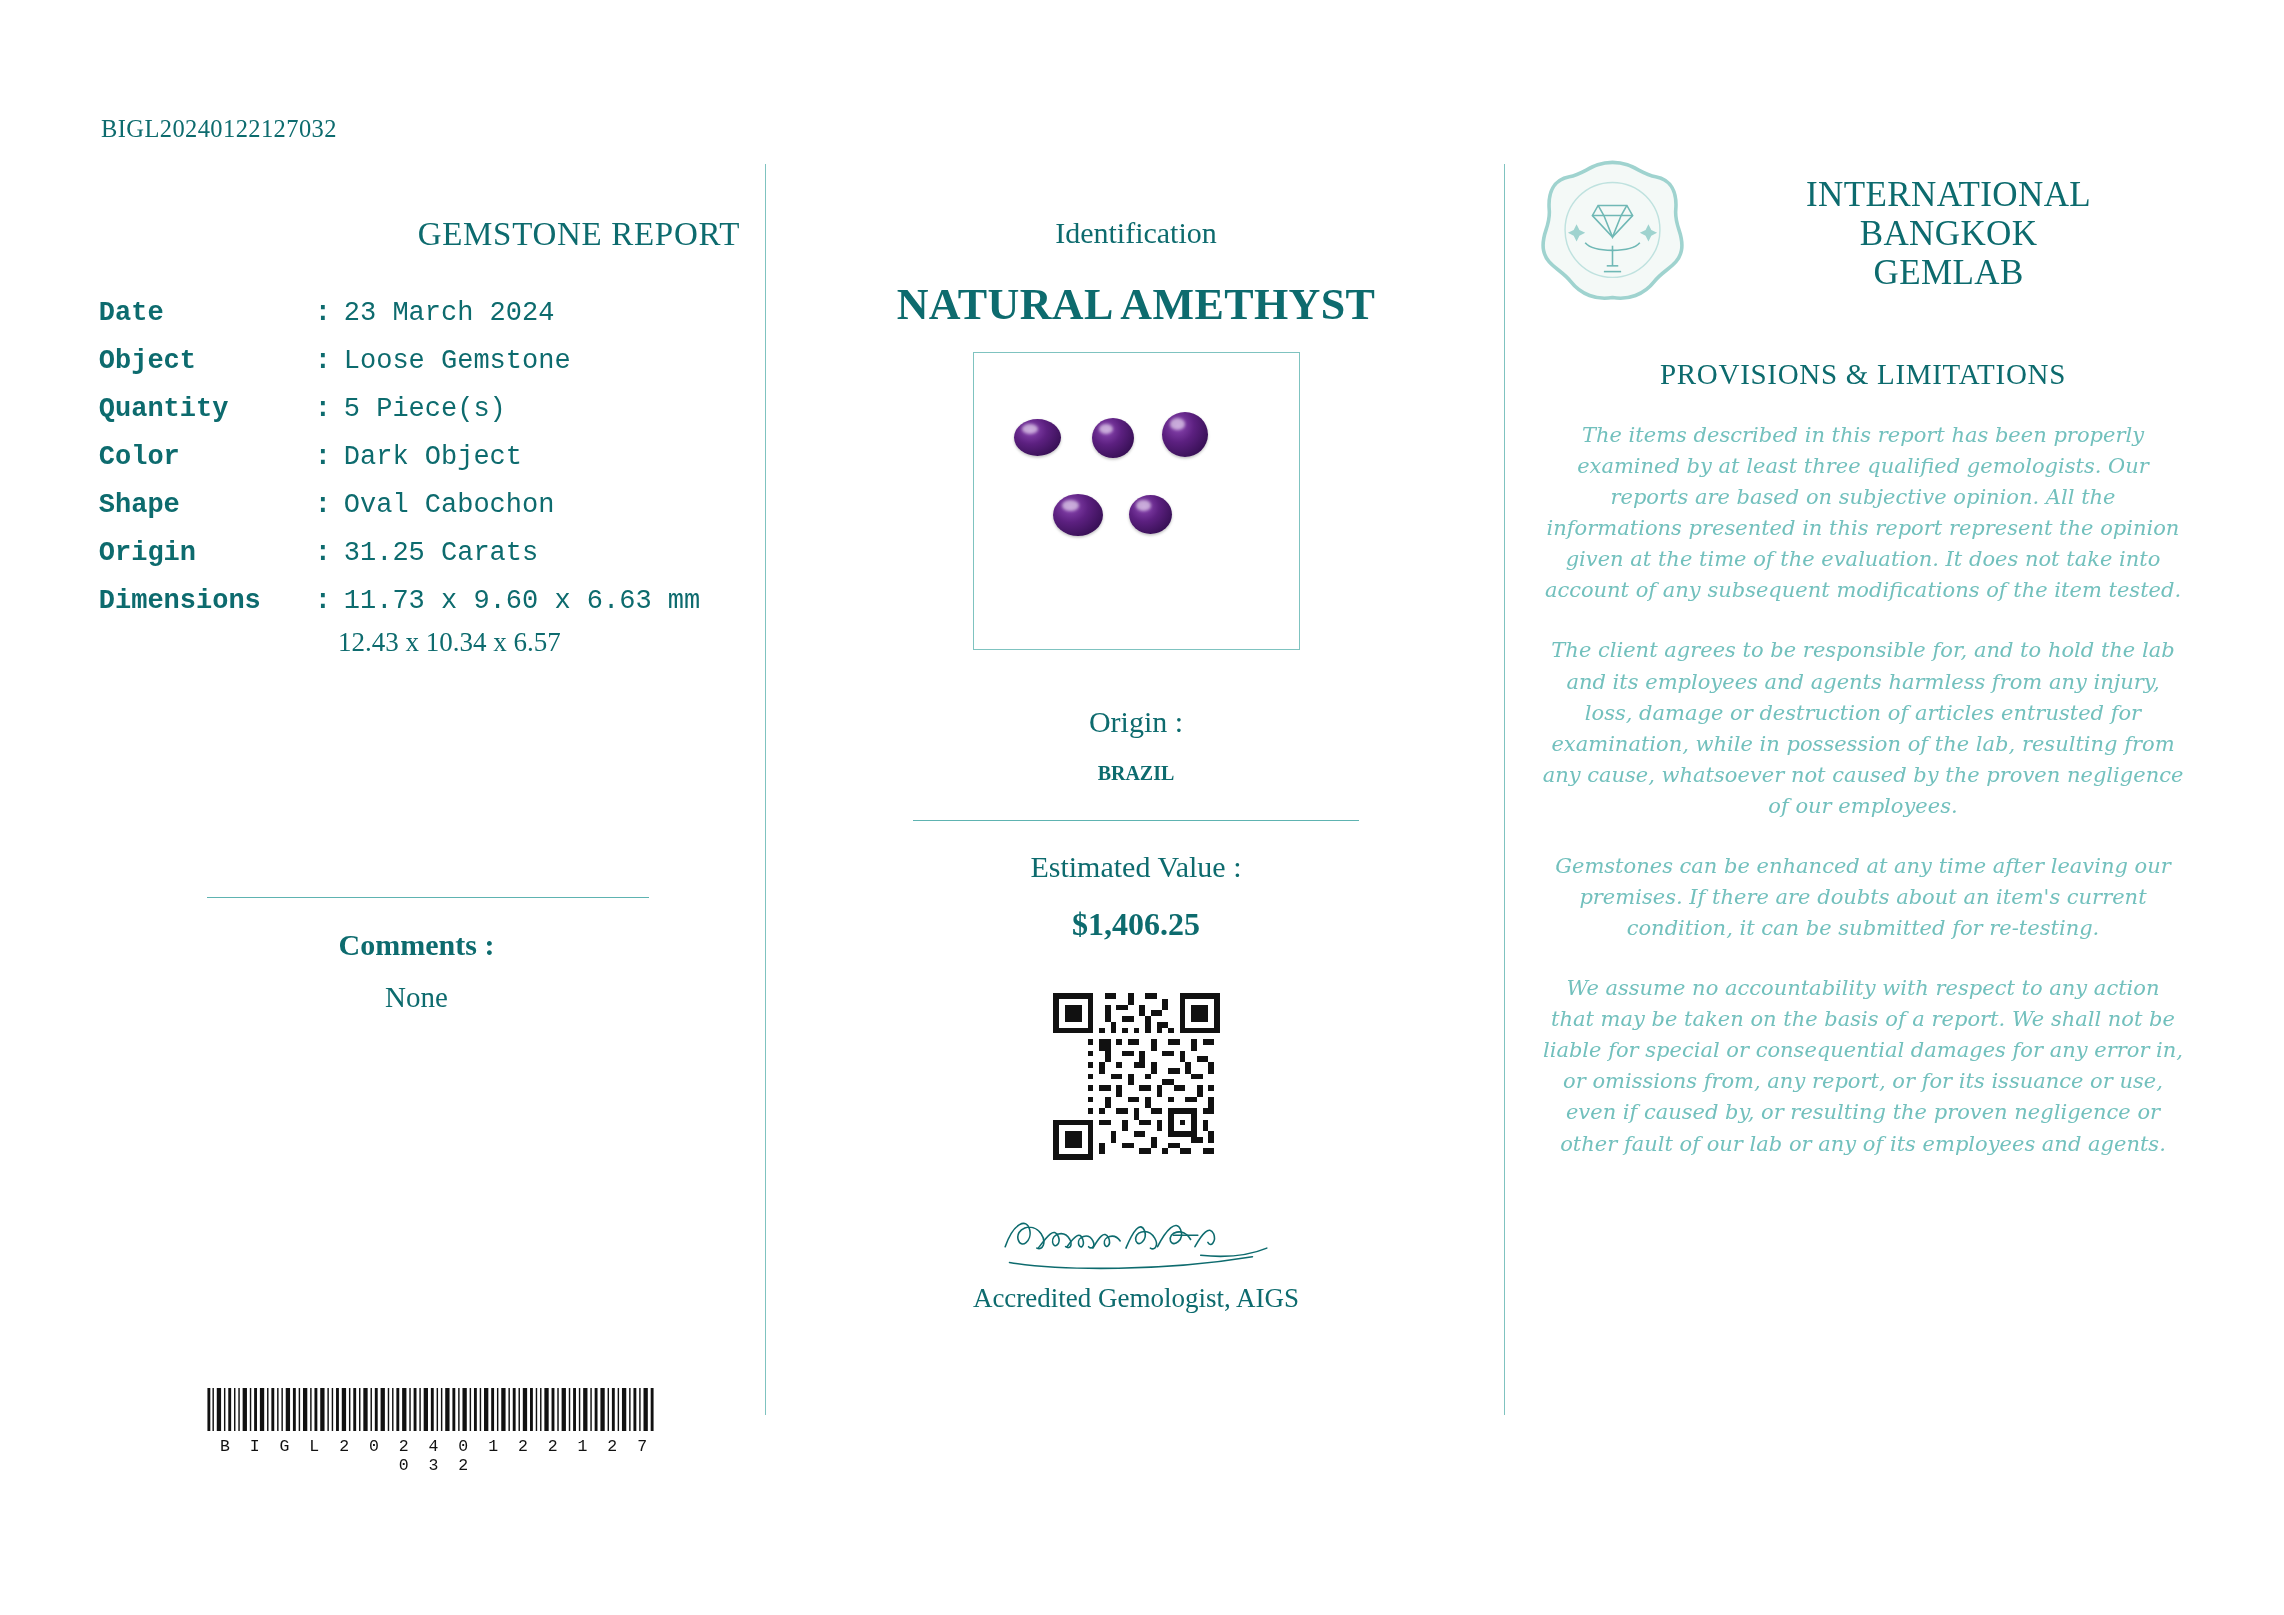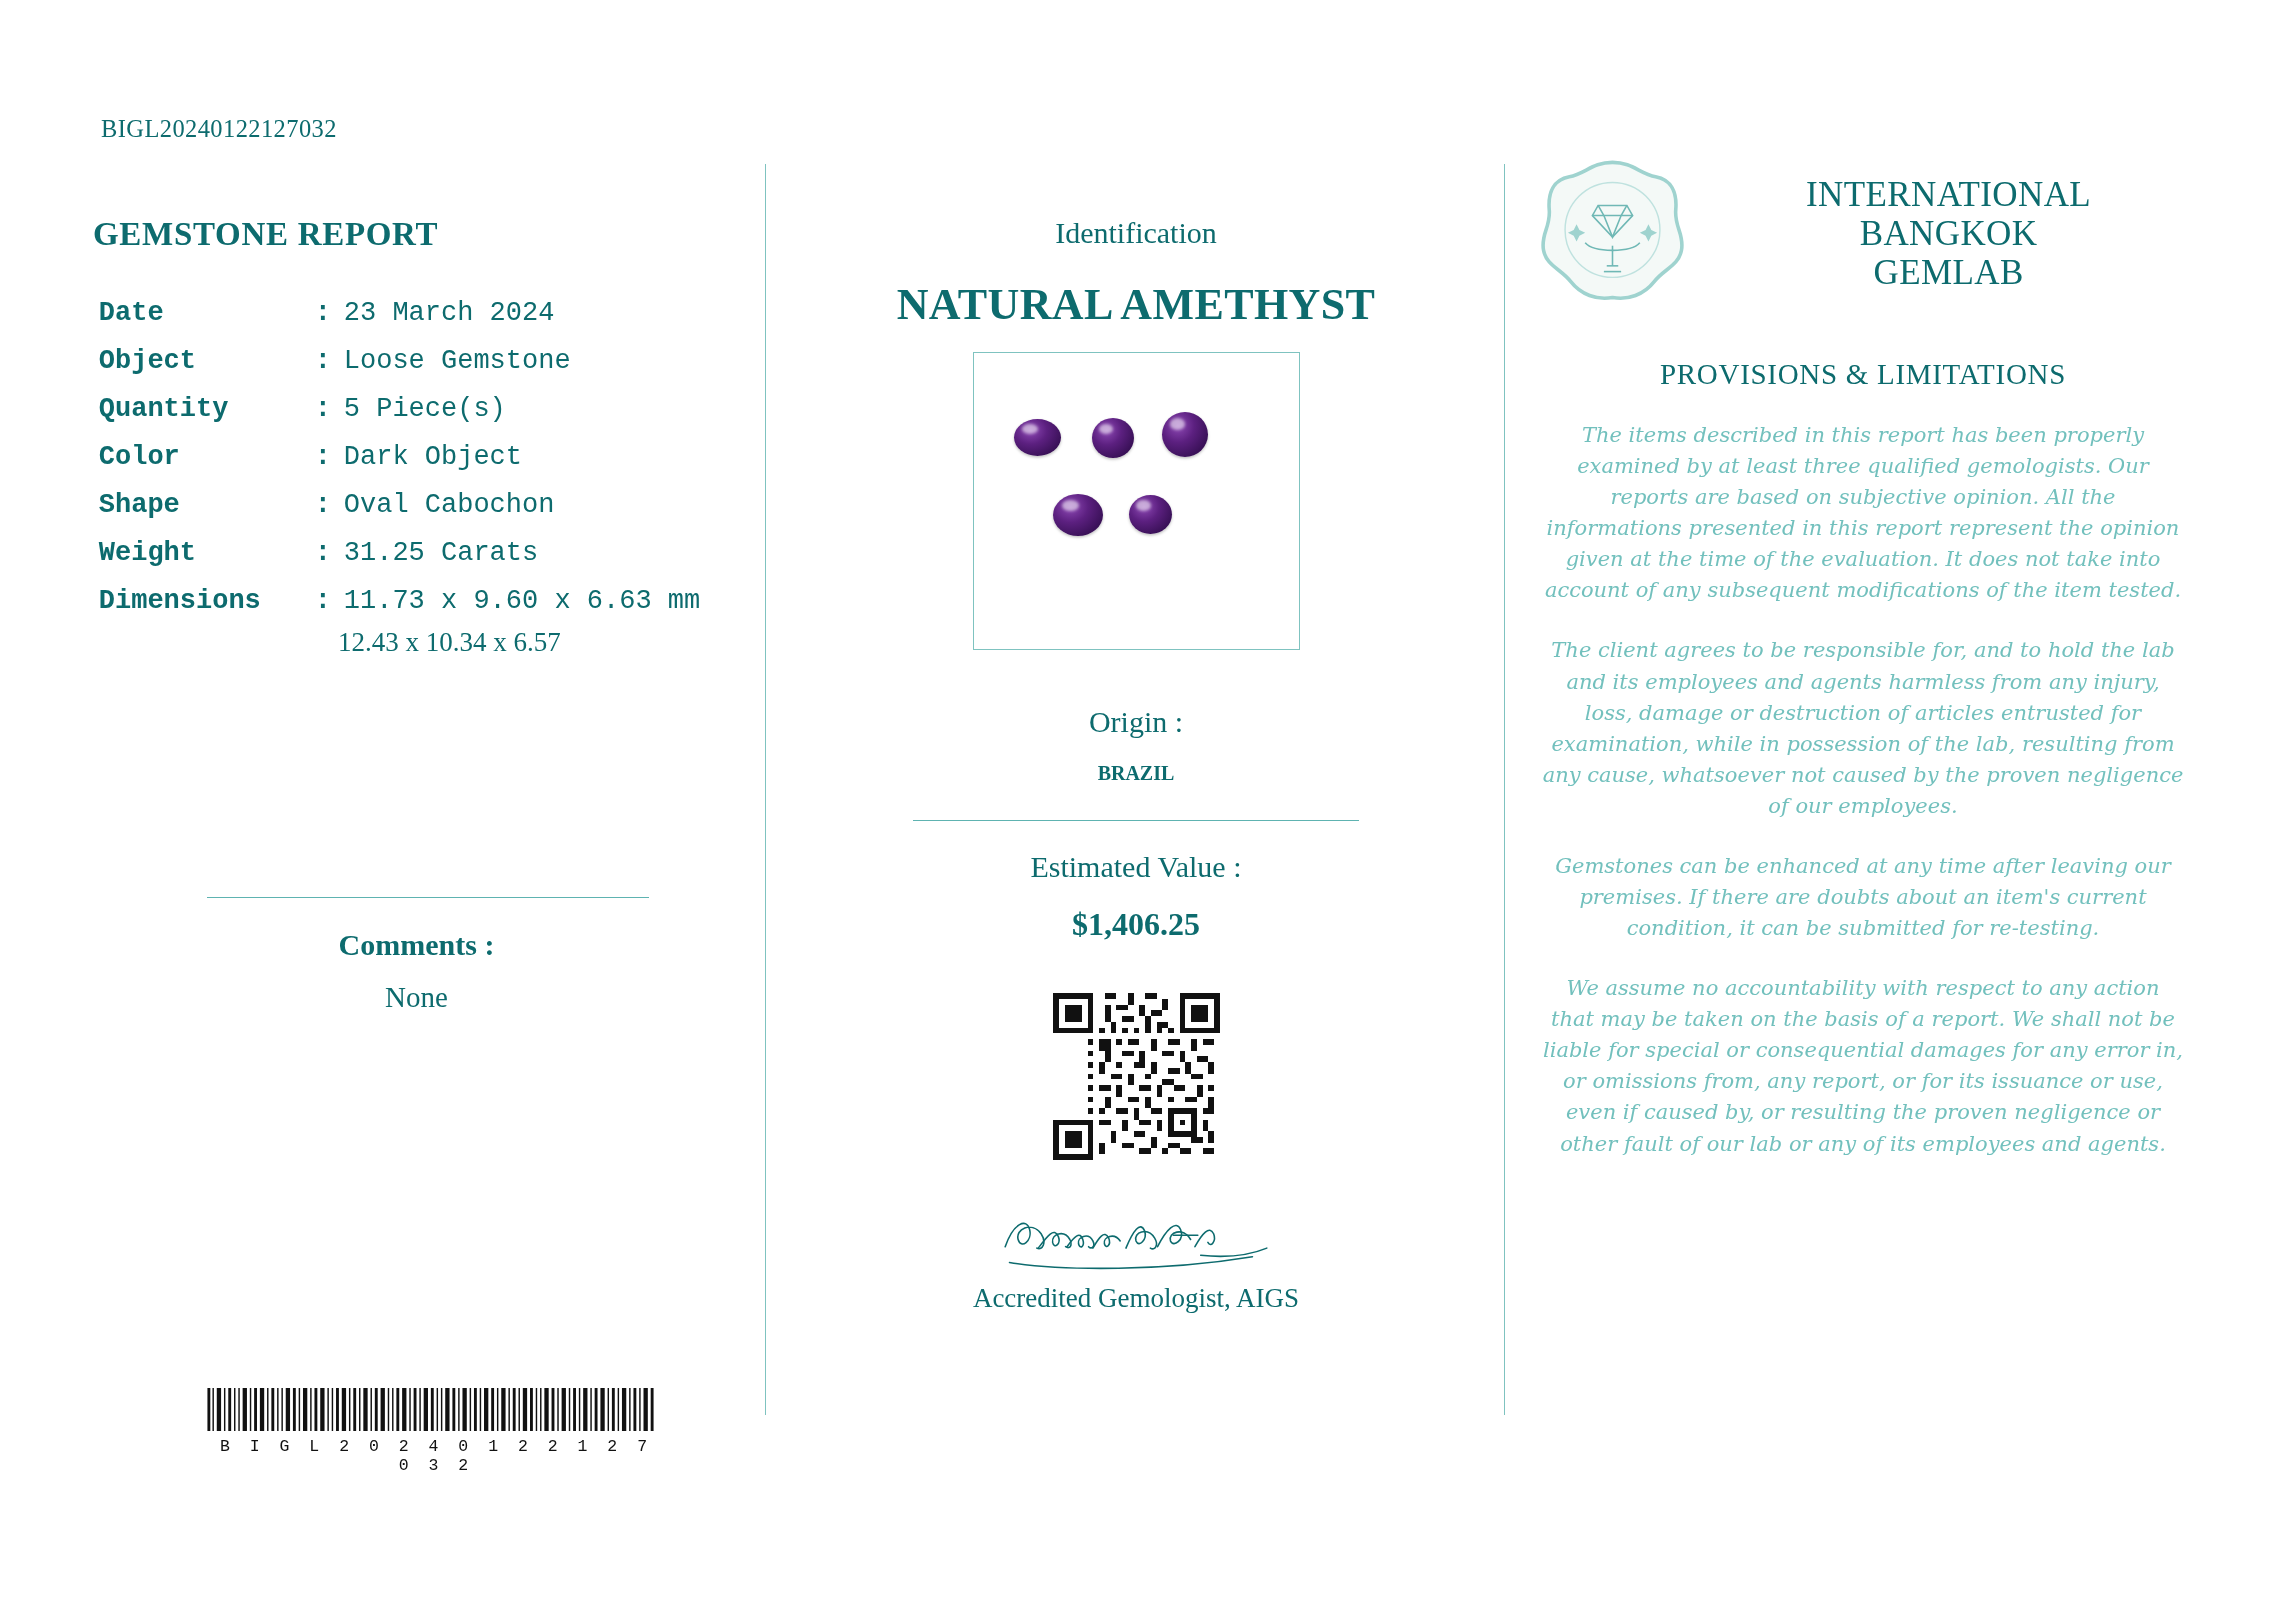--- a/index.html
+++ b/index.html
@@ -42,23 +42,23 @@
   .divider.d2 { left: 1504px; }
 
   
   .left-col {
     position: absolute;
     left: 93px;
     top: 216px;
     width: 647px;
   }
   .title-main {
-    text-align: left;
+    text-align: right;
     font-size: 33px;
-    font-weight: bold;
+    font-weight: normal;
     letter-spacing: 0.7px;
     color: #0d6b6e;
     margin-bottom: 45px;
   }
   table.specs {
     border-collapse: collapse;
     margin-left: 5.8px;
     font-size: 27px;
   }
   table.specs td {
@@ -298,21 +298,21 @@
         <td class="key">Color</td>
         <td class="colon">:</td>
         <td class="val">Dark Object</td>
       </tr>
       <tr>
         <td class="key">Shape</td>
         <td class="colon">:</td>
         <td class="val">Oval Cabochon</td>
       </tr>
       <tr>
-        <td class="key">Weight</td>
+        <td class="key">Origin</td>
         <td class="colon">:</td>
         <td class="val">31.25 Carats</td>
       </tr>
       <tr>
         <td class="key">Dimensions</td>
         <td class="colon">:</td>
         <td class="val">11.73 x 9.60 x 6.63 mm</td>
       </tr>
     </tbody>
       </table>

